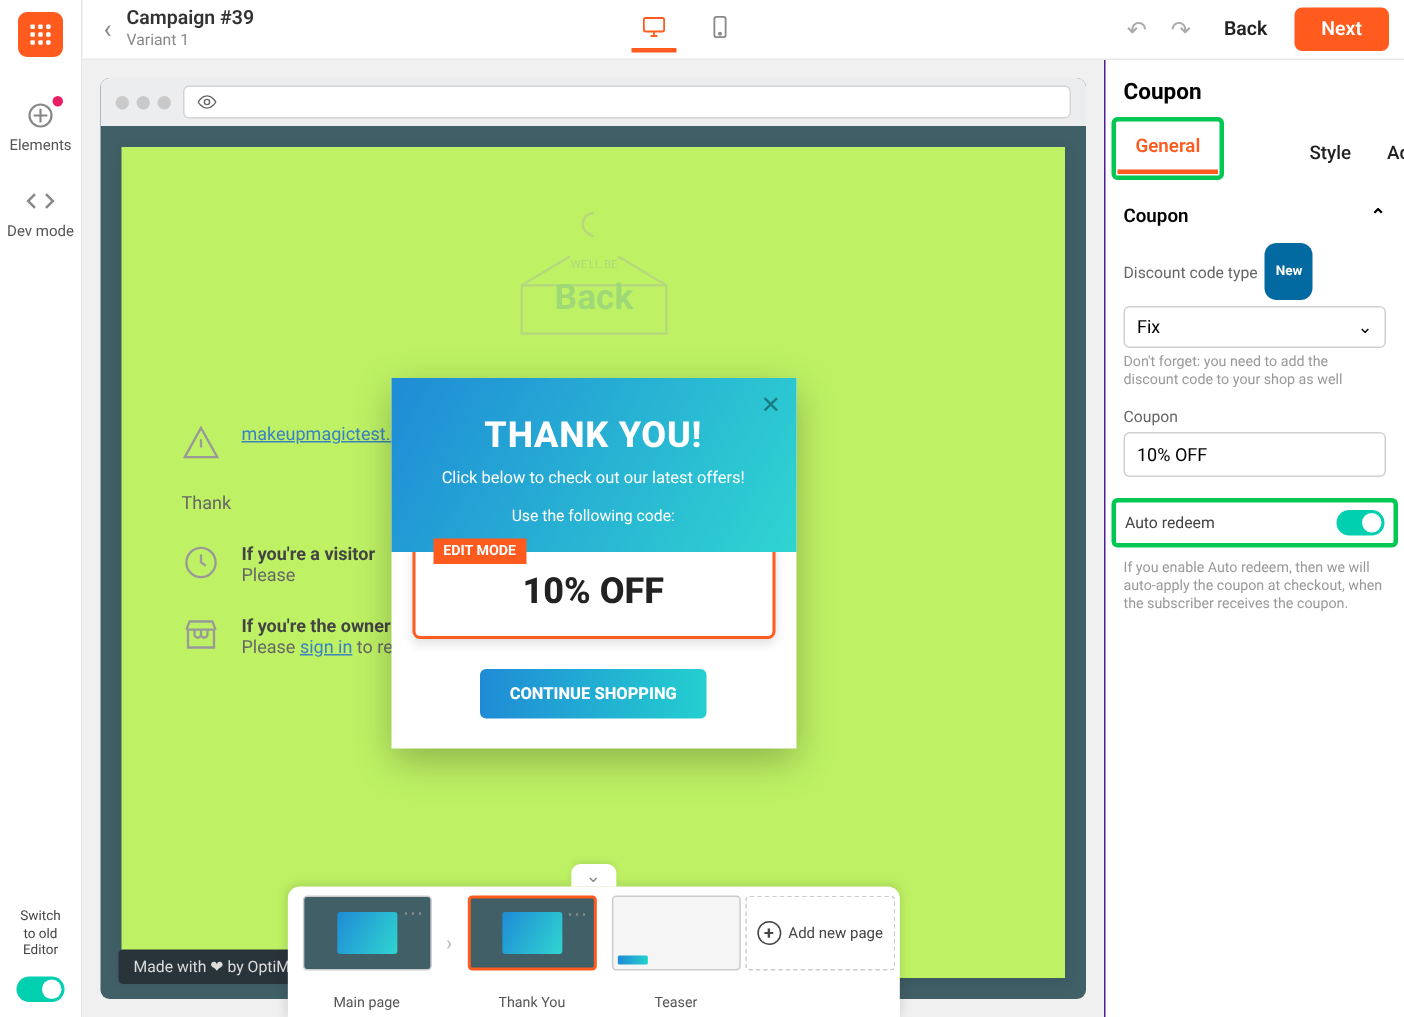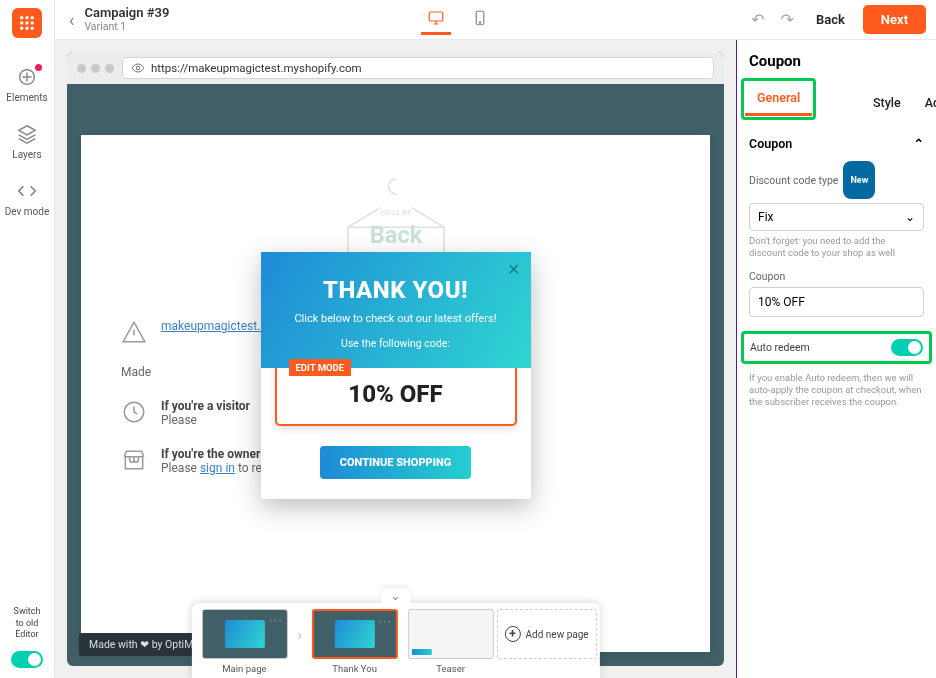--- a/index.html
+++ b/index.html
@@ -32,21 +32,21 @@
 
 .workspace { flex:1; display:flex; min-height:0; }
 .canvas-area { flex:1; background:#f0f0f0; display:flex; flex-direction:column; min-width:0; position:relative; padding:12px; }
 .browser { flex:1; background:#405f67; border-radius:6px; display:flex; flex-direction:column; overflow:hidden; position:relative; }
 .browser-head { height:32px; background:#ecedee; display:flex; align-items:center; padding:0 10px; gap:8px; }
 .dots { display:flex; gap:5px; }
 .dots span { width:9px; height:9px; background:#c9c9c9; border-radius:50%; }
 .urlbar { flex:1; background:#fff; border:1px solid #d4d4d4; border-radius:4px; height:22px; display:flex; align-items:center; padding:0 8px; gap:6px; font-size:11.5px; color:#333; }
 .urlbar svg { width:14px; height:14px; color:#666; }
 .page { flex:1; position:relative; display:flex; align-items:center; justify-content:center; }
-.page-bg { position:absolute; inset:14px; background:#ffffff; box-shadow:0 2px 10px rgba(0,0,0,.1);margin-top:37px; }
+.page-bg { position:absolute; inset:14px; background:#bef264; box-shadow:0 2px 10px rgba(0,0,0,.1); }
 .bg-content { position:absolute; inset:0; padding: 24px 40px; color:#666; }
 .bg-hanger { display:flex; justify-content:center; margin:10px 0 40px; opacity:.35; }
 .bg-line { display:flex; align-items:flex-start; gap:14px; margin:20px 0; font-size:12px; }
 .bg-line svg { width:26px; height:26px; color:#999; flex-shrink:0; }
 .bg-line b { color:#444; font-size:12px; }
 .bg-line a { color:#3b82c4; }
 .footer-tag { position:absolute; bottom:10px; left:12px; background:#29343a; color:#ddd; font-size:10.5px; padding:5px 10px; border-radius:3px; }
 
 .popup { width:270px; background:#fff; box-shadow:0 8px 24px rgba(0,0,0,.26); z-index:3; position:relative; }
 .popup-top { background:linear-gradient(120deg,#1f8bd6,#2fd5d1); color:#fff; text-align:center; padding:24px 16px 18px; position:relative; }
@@ -60,21 +60,21 @@
 
 .page-strip { position:absolute; bottom:0; left:50%; transform:translateX(-50%); background:#fff; border-radius:8px 8px 0 0; box-shadow:0 -1px 8px rgba(0,0,0,.15); padding:6px 10px 4px; display:flex; gap:10px; align-items:flex-start; z-index:5; }
 .tray-toggle { position:absolute; top:-15px; left:50%; transform:translateX(-50%); width:30px; height:15px; background:#fff; border-radius:6px 6px 0 0; display:flex; align-items:center; justify-content:center; color:#888; font-size:12px; cursor:pointer; box-shadow:0 -2px 4px rgba(0,0,0,.08); }
 .thumb { width:86px; display:flex; flex-direction:column; align-items:center; }
 .thumb-box { width:86px; height:50px; background:#405f67; border-radius:3px; border:1px solid #ccc; display:flex; align-items:center; justify-content:center; position:relative; cursor:pointer; }
 .thumb-box.active { border:2px solid #ff5b1f; }
 .thumb-more { position:absolute; top:2px; right:4px; color:#888; font-size:14px; }
 .thumb-mock { width:40px; height:28px; background:linear-gradient(120deg,#1f8bd6,#2fd5d1); border-radius:2px; }
 .thumb-teaser { width:86px; height:50px; background:#f5f5f5; border:1px solid #ccc; border-radius:3px; position:relative; cursor:pointer; }
 .thumb-teaser::after { content:''; position:absolute; bottom:3px; left:3px; width:20px; height:6px; background:linear-gradient(90deg,#1f8bd6,#24cfcf); border-radius:1px; }
-.thumb-label { font-size:9.5px; color:#555; margin-top:4px; text-align:left; }
+.thumb-label { font-size:9.5px; color:#555; margin-top:16px; text-align:left; }
 .thumb-arrow { color:#bbb; font-size:14px; align-self:center; padding-bottom:14px; }
 .add-page { width:100px; height:50px; border:1px dashed #ccc; border-radius:3px; display:flex; align-items:center; justify-content:center; gap:5px; font-size:10px; color:#444; cursor:pointer; }
 .add-page .plus { width:16px; height:16px; border:1.5px solid #444; border-radius:50%; display:flex; align-items:center; justify-content:center; font-size:12px; font-weight:bold; line-height:1; }
 
 .sidebar { width:200px; border-left:1px solid #4c1d95; background:#fff; display:flex; flex-direction:column; padding:8px 0; }
 .sb-title { font-size:15px; font-weight:700; padding:4px 12px 8px; }
 .tabs-wrap { border:3px solid #00c853; margin:0 0 6px 4px; width:fit-content; border-radius:4px; padding:1px 1px; }
 .tabs { display:flex; }
 .tab { font-size:12.5px; padding:8px 12px; cursor:pointer; color:#222; font-weight:500; }
 .tab.active { color:#ff5b1f; border-bottom:3px solid #ff5b1f; font-weight:600; }
@@ -111,26 +111,20 @@
   </div>
   <div class="rail-item">
     <span class="dot"></span>
     <svg viewBox="0 0 24 24" fill="none" stroke="#888" stroke-width="1.6">
         <circle cx="12" cy="12" r="8"></circle>
         <path d="M12 7v10M7 12h10"></path>
       </svg>
     <span>Elements</span>
   </div>
   <div class="rail-item">
-    <svg viewBox="0 0 24 24" fill="none" stroke="#888" stroke-width="1.6">
-        <path d="M12 3l9 5-9 5-9-5 9-5zM3 13l9 5 9-5M3 17l9 5 9-5"></path>
-      </svg>
-    <span>Layers</span>
-  </div>
-  <div class="rail-item">
     <svg viewBox="0 0 24 24" fill="none" stroke="#888" stroke-width="1.8">
         <path d="M8 7l-5 5 5 5M16 7l5 5-5 5"></path>
       </svg>
     <span>Dev mode</span>
   </div>
   <div class="rail-spacer"></div>
   <div class="rail-bottom" style="white-space:pre-line;">Switch
 to old
 Editor</div>
   <div class="rail-toggle"></div>
@@ -174,40 +168,39 @@
           <div class="dots">
               <span></span>
               <span></span>
               <span></span>
             </div>
           <div class="urlbar">
             <svg viewBox="0 0 24 24" fill="none" stroke="currentColor" stroke-width="1.6">
                 <path d="M2 12s3.5-7 10-7 10 7 10 7-3.5 7-10 7-10-7-10-7z"></path>
                 <circle cx="12" cy="12" r="3"></circle>
               </svg>
-            <span>https://makeupmagictest.myshopify.com</span>
           </div>
         </div>
         <div class="page">
           <div class="page-bg">
             <div class="bg-content">
               <div class="bg-hanger">
                 <svg width="150" height="110" viewBox="0 0 140 100">
                     <path fill="none" stroke="#aaa" stroke-width="1.5" d="M70 8c-4 0-7 3-7 7 0 3 2 5 4 6l3 2M55 35l-30 18v30h90V53l-30-18M25 53h90"></path>
                     <text x="70" y="42" text-anchor="middle" fill="#9aa" font-size="7">WE'LL BE</text>
                     <text x="70" y="68" text-anchor="middle" fill="#6a9" font-size="22" font-family="cursive" font-weight="bold">Back</text>
                   </svg>
               </div>
               <div class="bg-line">
                 <svg viewBox="0 0 24 24" fill="none" stroke="currentColor" stroke-width="1.4">
                     <path d="M12 3l10 18H2L12 3zM12 10v5M12 18h.01"></path>
                   </svg>
                 <div><a style="text-decoration:underline;">makeupmagictest.myshopify.com is unavailable.</a></div>
               </div>
-              <div style="margin:16px 0 12px;font-size:12px;">Made</div>
+              <div style="margin:16px 0 12px;font-size:12px;">Thank</div>
               <div class="bg-line">
                 <svg viewBox="0 0 24 24" fill="none" stroke="currentColor" stroke-width="1.4">
                     <circle cx="12" cy="12" r="9"></circle>
                     <path d="M12 7v5l3 2"></path>
                   </svg>
                 <div>
                   <b>If you're a visitor</b><br>
                   <span>Please</span>
                 </div>
               </div>

